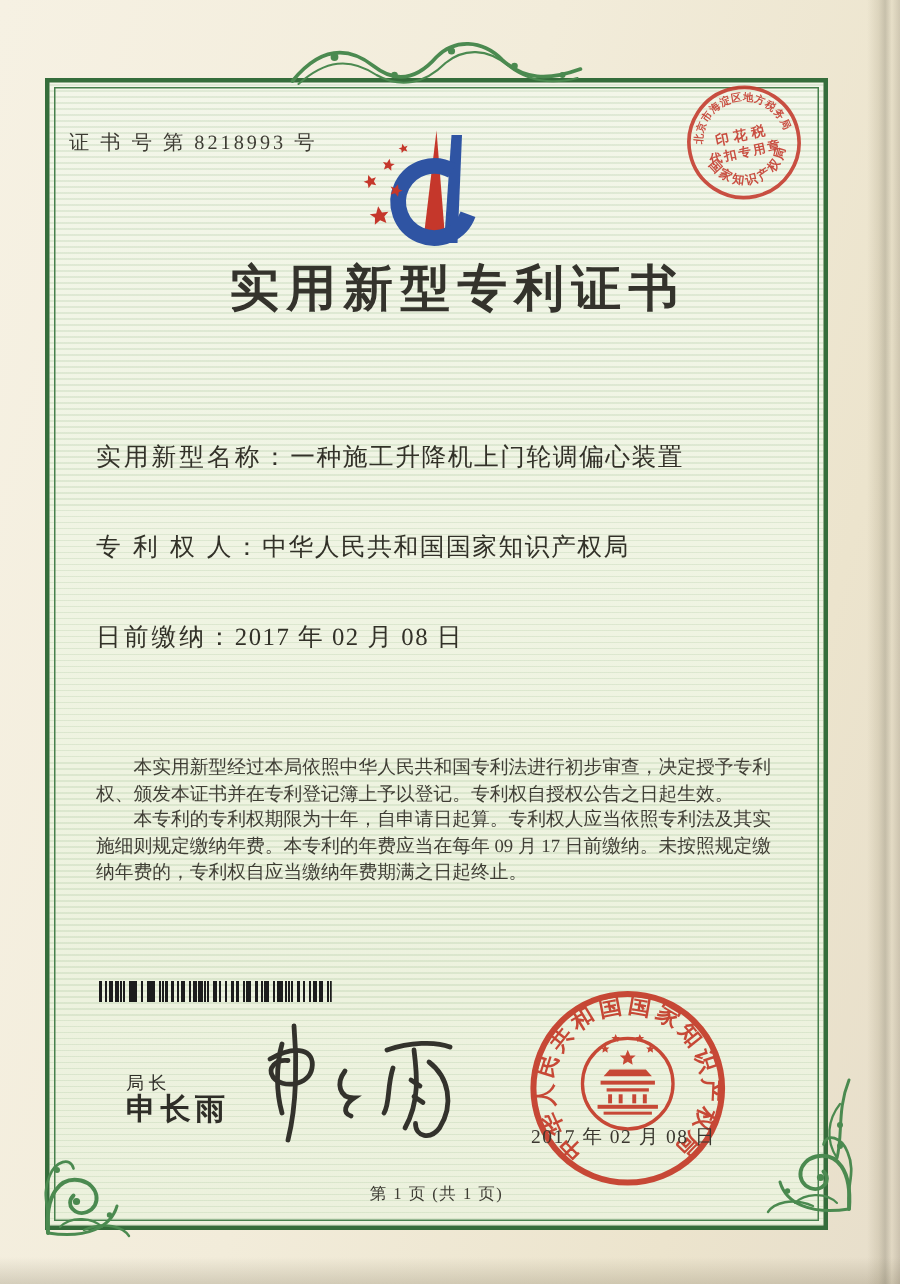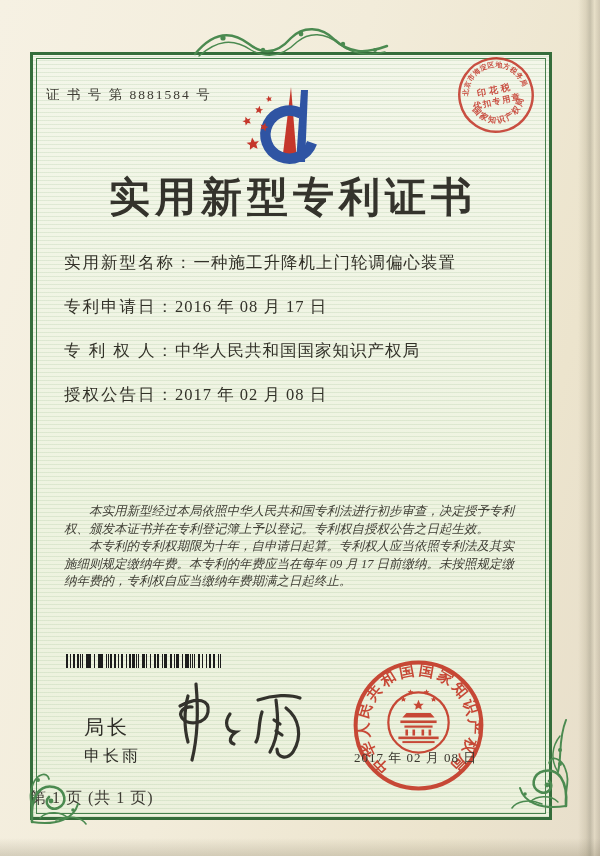--- a/index.html
+++ b/index.html
@@ -34,57 +34,57 @@
   .frame::before {
     content:""; position:absolute; left:3px; top:3px; right:3px; bottom:3px;
     border:1px solid #47804d; pointer-events:none;
   }
 
   .cert-no { position:absolute; left:46px; top:86px; font-size:13.5px; letter-spacing:2px; color:#3e3c34; z-index:4; }
 
   .logo { position:absolute; left:236px; top:84px; width:110px; height:84px; z-index:4; }
 
   .title {
-    position:absolute; left:22px; top:170px; width:522px; text-align:center;
-    font-size:41px; font-weight:bold; letter-spacing:5px; color:#34332c; z-index:4;padding-left:20px;
+    position:absolute; left:34px; top:170px; width:522px; text-align:center;
+    font-size:33px; font-weight:bold; letter-spacing:5px; color:#34332c; z-index:4;padding-left:20px;
   }
 
   .fields { position:absolute; left:64px; top:254px; width:458px; z-index:4; color:#323128; }
-  .fields .row { font-size:16.5px; line-height:18px; margin-bottom:26px; letter-spacing:1px; white-space:nowrap; }
+  .fields .row { font-size:16.5px; line-height:18px; margin-bottom:26px; letter-spacing:1px; white-space:nowrap;margin-top:42px; }
   .fields .row .lab { letter-spacing:2px; }
   .fields .row.inventors .val { font-size:13.5px; letter-spacing:0.5px; }
 
   .paras {
     position:absolute; left:64px; top:503px; width:450px; z-index:4;
-    font-size:12.5px; line-height:17.6px; font-style:italic;
+    font-size:12.5px; line-height:17.6px; 
     text-align:justify; color:#3f3e35;
   }
   .paras p { text-indent:2em; }
 
   .barcode {
     position:absolute; left:66px; top:654px; width:155px; height:14px; z-index:4;
     background:
       repeating-linear-gradient(90deg,#1c1c1c 0 1.5px, rgba(0,0,0,0) 1.5px 4px),
       repeating-linear-gradient(90deg,#1c1c1c 0 1px, rgba(0,0,0,0) 1px 7px),
       repeating-linear-gradient(90deg,#1c1c1c 0 2px, rgba(0,0,0,0) 2px 11px);
   }
 
-  .director-title { position:absolute; left:84px; top:714px; font-size:20px; letter-spacing:3px; color:#2f2e28; z-index:4; }
-  .director-name  { position:absolute; left:84px; top:746px; font-size:16px; letter-spacing:3px; color:#2f2e28; z-index:4; }
+  .director-title { position:absolute; left:84px; top:714px; font-size:12px; letter-spacing:3px; color:#2f2e28; z-index:4; }
+  .director-name  { position:absolute; left:84px; top:726px; font-size:20px; letter-spacing:3px; color:#2f2e28; z-index:4;font-weight:bold; }
 
   .signature { position:absolute; left:158px; top:676px; width:170px; height:92px; z-index:5; }
 
   .seal { position:absolute; left:338px; top:645px; width:161px; height:161px; z-index:4; opacity:.92; }
   .seal-ring { font-size:15px; font-weight:bold; letter-spacing:3px; }
   .seal-date { position:absolute; left:354px; top:749px; font-size:13px; letter-spacing:1px; color:#3a372f; z-index:6; }
 
   .tax-stamp { position:absolute; left:443px; top:42px; width:106px; height:106px; z-index:6; transform:rotate(-12deg); opacity:.88; }
   .tax-stamp text, .tax-stamp textPath { font-weight:bold; }
 
-  .footer { position:absolute; left:30px; top:788px; width:522px; text-align:left; font-size:16px; letter-spacing:1px; color:#3e3c34; z-index:4; }
+  .footer { position:absolute; left:30px; top:788px; width:522px; text-align:center; font-size:11px; letter-spacing:1px; color:#3e3c34; z-index:4; }
 
   .garland { position:absolute; left:193px; top:26px; width:196px; height:34px; z-index:5; }
   .fl-bl { position:absolute; left:16px; top:744px; width:84px; height:84px; z-index:5; }
   .fl-br { position:absolute; left:496px; top:716px; width:88px; height:108px; z-index:5; }
 </style>
 </head>
 <body>
 
 <svg width="0" height="0" style="position:absolute">
   <defs>
@@ -125,21 +125,21 @@
     <g transform="translate(64,12) scale(-1,1)">
         <use href="#flourish"></use>
       </g>
     <g fill="none" stroke="#4b8a50" stroke-linecap="round">
       <path d="M58,4 C50,24 54,40 50,56" stroke-width="2"></path>
       <path d="M50,56 C42,44 44,30 52,20" stroke-width="1.5"></path>
       <circle cx="52" cy="34" r="2" fill="#4b8a50" stroke="none"></circle>
     </g>
   </svg>
 
-  <div class="cert-no">证 书 号 第 8881584 号</div>
+  <div class="cert-no">证 书 号 第 8218993 号</div>
 
   <svg class="logo" viewBox="0 0 110 84">
     <polygon points="55,3 46,78 61,78" fill="#c5372b"></polygon>
     <polygon points="65,6 60,78 69,78 72,6" fill="#2f54a3"></polygon>
     <path d="M76,58.8 A24,24 0 1 1 65.4,29.8" fill="none" stroke="#2f54a3" stroke-width="10.5"></path>
     <use href="#star" transform="translate(33,15) scale(0.33) rotate(-15)" fill="#c5372b"></use>
     <use href="#star" transform="translate(23,26) scale(0.42) rotate(10)" fill="#c5372b"></use>
     <use href="#star" transform="translate(11,37) scale(0.46) rotate(-20)" fill="#c5372b"></use>
     <use href="#star" transform="translate(28,43) scale(0.44) rotate(18)" fill="#c5372b"></use>
     <use href="#star" transform="translate(17,60) scale(0.66) rotate(-8)" fill="#c5372b"></use>
@@ -159,27 +159,24 @@
     </text>
     <text x="52" y="50" text-anchor="middle" fill="#c4392c" font-size="9" letter-spacing="3">印花税</text>
     <text x="52" y="61" text-anchor="middle" fill="#c4392c" font-size="8.2" letter-spacing="1.5">代扣专用章</text>
   </svg>
 
   <div class="fields">
     <div class="row">
       <span class="lab">实用新型名称：</span><span class="val">一种施工升降机上门轮调偏心装置</span>
     </div>
     <div class="row">
-      <span class="lab">专利申请日：</span><span class="val">2016 年 08 月 17 日</span>
-    </div>
-    <div class="row">
       <span class="lab">专 利 权 人：</span><span class="val">中华人民共和国国家知识产权局</span>
     </div>
     <div class="row">
-      <span class="lab">授权公告日：</span><span class="val">2017 年 02 月 08 日</span>
+      <span class="lab">日前缴纳：</span><span class="val">2017 年 02 月 08 日</span>
     </div>
   </div>
 
   <div class="paras">
     <p>本实用新型经过本局依照中华人民共和国专利法进行初步审查，决定授予专利权、颁发本证书并在专利登记簿上予以登记。专利权自授权公告之日起生效。</p>
     <p>本专利的专利权期限为十年，自申请日起算。专利权人应当依照专利法及其实施细则规定缴纳年费。本专利的年费应当在每年 09 月 17 日前缴纳。未按照规定缴纳年费的，专利权自应当缴纳年费期满之日起终止。</p>
   </div>
 
   <div class="barcode"></div>
 

